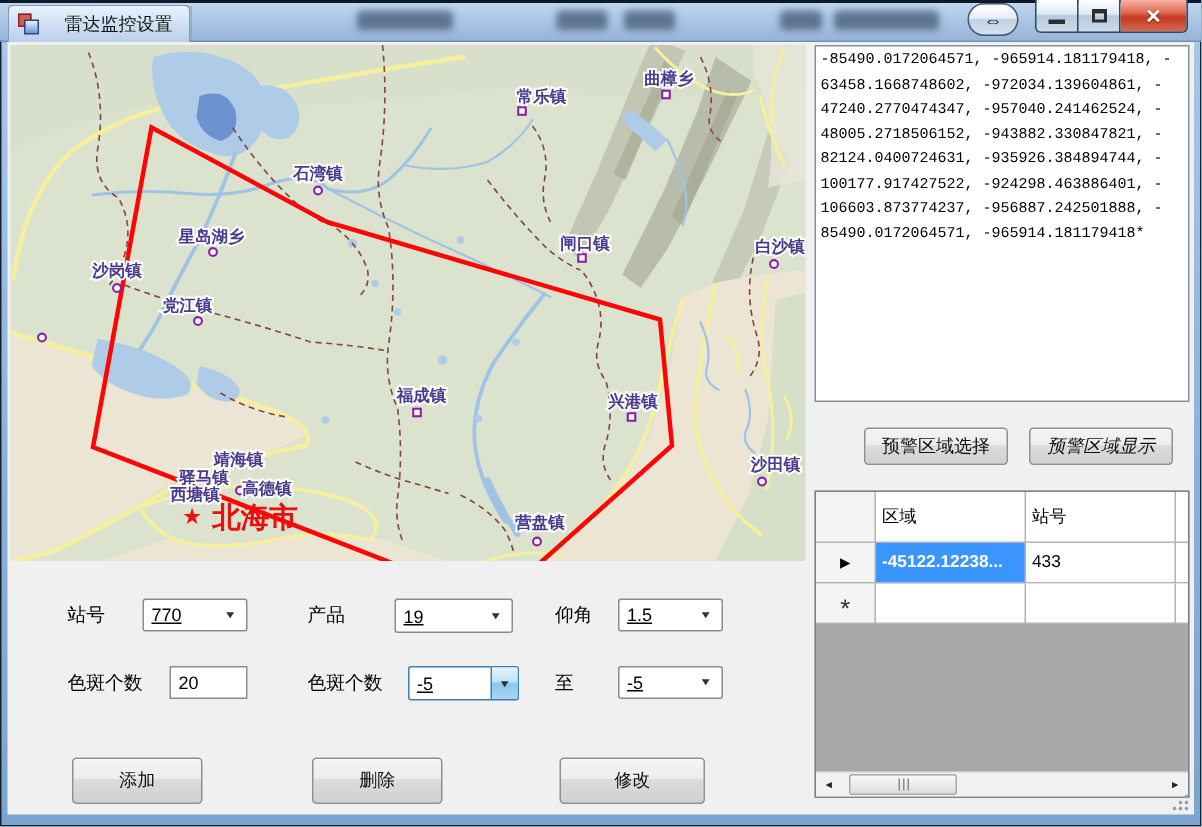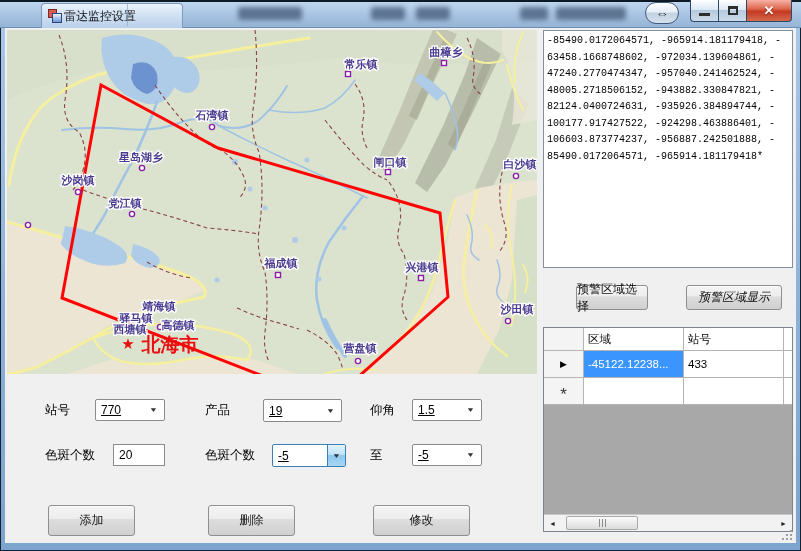--- a/index.html
+++ b/index.html
@@ -6,24 +6,24 @@
   html,body { background:#c8d8e8; font-family:"Liberation Sans", sans-serif; }
   #win {
     position:relative; width:801px; height:551px; overflow:hidden;
     background:linear-gradient(180deg,#a9c9e9 0%,#8db2d9 55%,#7ba4ce 100%);
     box-shadow:inset 0 0 0 1px #14222f;
   }
   
   #titlebar { position:absolute; left:0; top:0; width:801px; height:28px;
     background:linear-gradient(180deg,#0e1926 0%,#0e1926 7%,#bed6ef 8%,#a9c4e2 55%,#96b4d6 100%);
     border-bottom:1px solid #6f8fb2; }
-  .title-tab { position:absolute; left:5px; top:3px; width:142px; height:25px;
+  .title-tab { position:absolute; left:5px; top:3px; width:122px; height:25px;
     background:linear-gradient(180deg,#eaf3fc 0%,#cfe0f3 50%,#b9d0ea 100%);
     border:1px solid #7d9cbe; border-bottom:none; border-radius:4px 4px 0 0;
-    display:flex; align-items:center; padding-left:6px; gap:0;margin-left:36px; }
+    display:flex; align-items:center; padding-left:6px; gap:15px; }
   .form-icon { position:relative; width:16px; height:16px; }
   .form-icon .sq-back { position:absolute; left:0; top:1px; width:9px; height:9px; background:#d85a50; border:1px solid #7e2a22; }
   .form-icon .sq-front { position:absolute; left:4px; top:5px; width:10px; height:10px; background:linear-gradient(180deg,#e8f0fa,#6e96d8); border:1px solid #27477e; }
   .title-text { font-size:12px; color:#111; white-space:nowrap; }
   .tb-divider { position:absolute; top:4px; width:1px; height:22px; background:#7d9cbe; opacity:.6; }
   .redacted { position:absolute; top:7px; height:13px; border-radius:3px; background:rgba(42,62,92,.6); filter:blur(2.5px); }
   .nav-btn { position:absolute; left:645px; top:2px; width:34px; height:22px; border:1px solid #41597a;
     border-radius:11px; background:linear-gradient(180deg,#feffff 0%,#e7eef6 45%,#c3d2e2 50%,#d4e1ee 100%);
     display:flex; align-items:center; justify-content:center; font-size:13px; font-weight:bold; color:#222; }
   .caption-group { position:absolute; left:690px; top:0; height:22px; display:flex; }
@@ -44,37 +44,37 @@
   .town-label { font-size:11px; font-weight:bold; fill:#4a3b8f; stroke:#ffffff; stroke-width:2.5px; paint-order:stroke; text-anchor:middle; }
   
   #coords { position:absolute; left:538px; top:2px; width:250px; height:238px; background:#fff;
     border:1px solid #86909c; font-family:Liberation Mono, monospace; font-size:10px; line-height:16.5px;
     padding:2px 2px 0 3px; white-space:pre; overflow:hidden; color:#000; }
   
   .w7btn { position:absolute; border:1px solid #8e8f8f; border-radius:3px;
     background:linear-gradient(180deg,#f4f4f4 0%,#ededed 45%,#dddddd 46%,#d0d0d0 100%);
     box-shadow:inset 0 1px 0 #fbfbfb; display:flex; align-items:center; justify-content:center;
     font-size:12px; color:#111; }
-  #btn-select { left:571px; top:257px; width:72px; height:25px; }
+  #btn-select { left:571px; top:257px; width:96px; height:25px; }
   #btn-display { left:681px; top:257px; width:96px; height:25px;font-style:italic; }
   #btn-add { left:43px; top:477px; width:87px; height:31px; }
   #btn-del { left:203px; top:477px; width:87px; height:31px; }
   #btn-mod { left:368px; top:477px; width:97px; height:31px;font-family:Liberation Serif, serif; }
   
   #grid { position:absolute; left:538px; top:299px; width:250px; height:205px; background:#a8a8a8; border:1px solid #7d848d; }
   .g-row { display:flex; }
   .g-cell { border-right:1px solid #b4b4b4; border-bottom:1px solid #b4b4b4; font-size:11.5px;
     overflow:hidden; white-space:nowrap; display:flex; align-items:center; padding:0 4px; background:#fff; color:#000; }
-  .g-hdr { height:23px; }
+  .g-hdr { height:34px; }
   .g-body { height:27px; }
   .g-rowhdr { width:40px; background:#f4f4f4; justify-content:center; }
   .g-c1 { width:100px; }
   .g-c2 { width:100px; }
   .g-fill { flex:1; border-right:none; }
-  .g-sel { background:#3a95ff; color:#fff; }
+  .g-sel { background:#3a95ff; color:#fff;font-weight:bold; }
   .row-cur { font-size:9px; color:#000; }
   .row-new { font-size:17px; color:#333; line-height:8px; margin-top:7px; }
   .g-hscroll { position:absolute; left:0; bottom:0; width:248px; height:17px; background:#f2f2f2; border-top:1px solid #c8c8c8; }
   .hs-arrow { position:absolute; top:0; width:17px; height:16px; display:flex; align-items:center; justify-content:center;
     font-size:7px; color:#222; }
   .hs-thumb { position:absolute; left:22px; top:1px; width:72px; height:14px; background:linear-gradient(180deg,#fafafa,#dcdcdc);
     border:1px solid #a8a8a8; border-radius:2px; display:flex; align-items:center; justify-content:center; gap:2px; }
   .hs-grip { width:1px; height:8px; background:#8a8a8a; }
   
   .frm-label { position:absolute; font-size:12.5px; color:#000; white-space:nowrap; }

